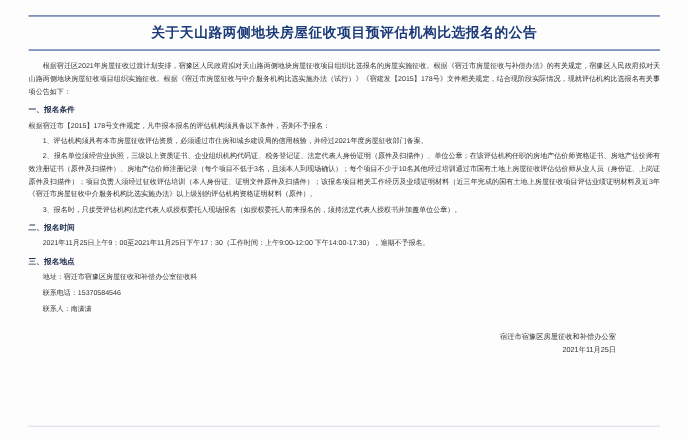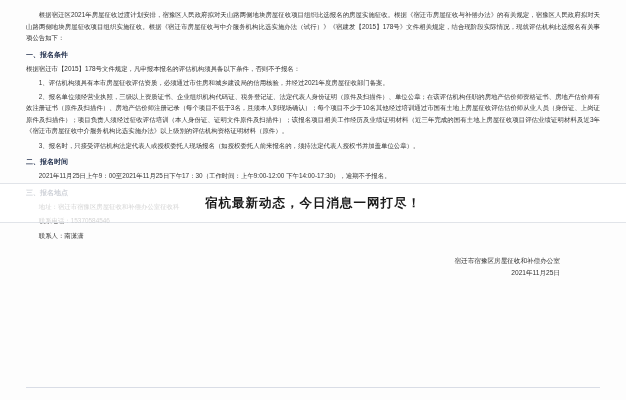--- a/index.html
+++ b/index.html
@@ -126,20 +126,23 @@
     height: 1px;
     background: #d9dde6;
   }
 </style>
 </head>
 <body>
 
 <div class="page">
   <div class="doc">
 
+    <div class="title-bar">
+      <span class="title-text">关于天山路两侧地块房屋征收项目预评估机构比选报名的公告</span>
+    </div>
 
     <div class="body-wrap">
 
       <p class="para indent">根据宿迁区2021年房屋征收过渡计划安排，宿豫区人民政府拟对天山路两侧地块房屋征收项目组织比选报名的房屋实施征收。根据《宿迁市房屋征收与补偿办法》的有关规定，宿豫区人民政府拟对天山路两侧地块房屋征收项目组织实施征收。根据《宿迁市房屋征收与中介服务机构比选实施办法（试行）》《宿建发【2015】178号》文件相关规定，结合现阶段实际情况，现就评估机构比选报名有关事项公告如下：</p>
 
       <div class="section-head">一、报名条件</div>
       <div class="subhead">根据宿迁市【2015】178号文件规定，凡申报本报名的评估机构须具备以下条件，否则不予报名：</div>
       <p class="list-item">1、评估机构须具有本市房屋征收评估资质，必须通过市住房和城乡建设局的信用核验，并经过2021年度房屋征收部门备案。</p>
       <p class="list-item">2、报名单位须经营业执照，三级以上资质证书、企业组织机构代码证、税务登记证、法定代表人身份证明（原件及扫描件）、单位公章；在该评估机构任职的房地产估价师资格证书、房地产估价师有效注册证书（原件及扫描件）、房地产估价师注册记录（每个项目不低于3名，且须本人到现场确认）；每个项目不少于10名其他经过培训通过市国有土地上房屋征收评估估价师从业人员（身份证、上岗证原件及扫描件）；项目负责人须经过征收评估培训（本人身份证、证明文件原件及扫描件）；该报名项目相关工作经历及业绩证明材料（近三年完成的国有土地上房屋征收项目评估业绩证明材料及近3年《宿迁市房屋征收中介服务机构比选实施办法》以上级别的评估机构资格证明材料（原件）。</p>
       <p class="list-item">3、报名时，只接受评估机构法定代表人或授权委托人现场报名（如授权委托人前来报名的，须持法定代表人授权书并加盖单位公章）。</p>
@@ -155,16 +158,13 @@
     </div>
 
     <div class="sign-block">
       <span class="sign-line">宿迁市宿豫区房屋征收和补偿办公室</span>
       <span class="sign-line">2021年11月25日</span>
     </div>
 
     <div class="bottom-rule"></div>
   </div>
 
-  <div class="overlay-band">
-    <span class="overlay-text">宿杭最新动态，今日消息一网打尽！</span>
-  </div>
 </div>
 
 </body></html>

